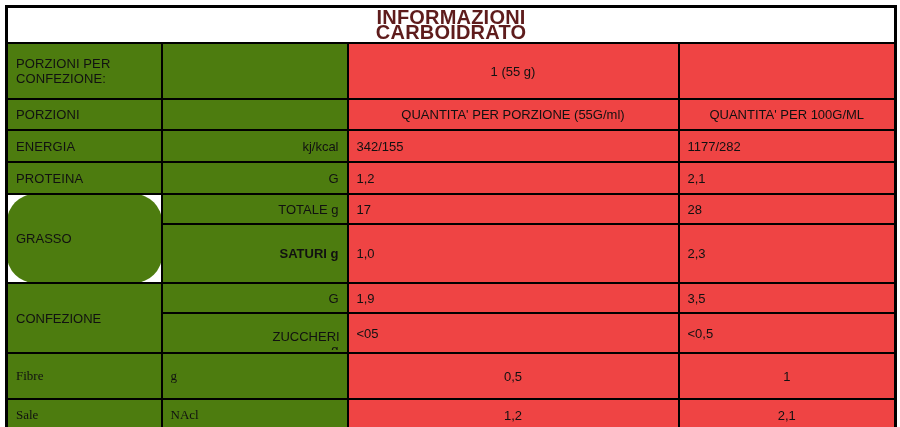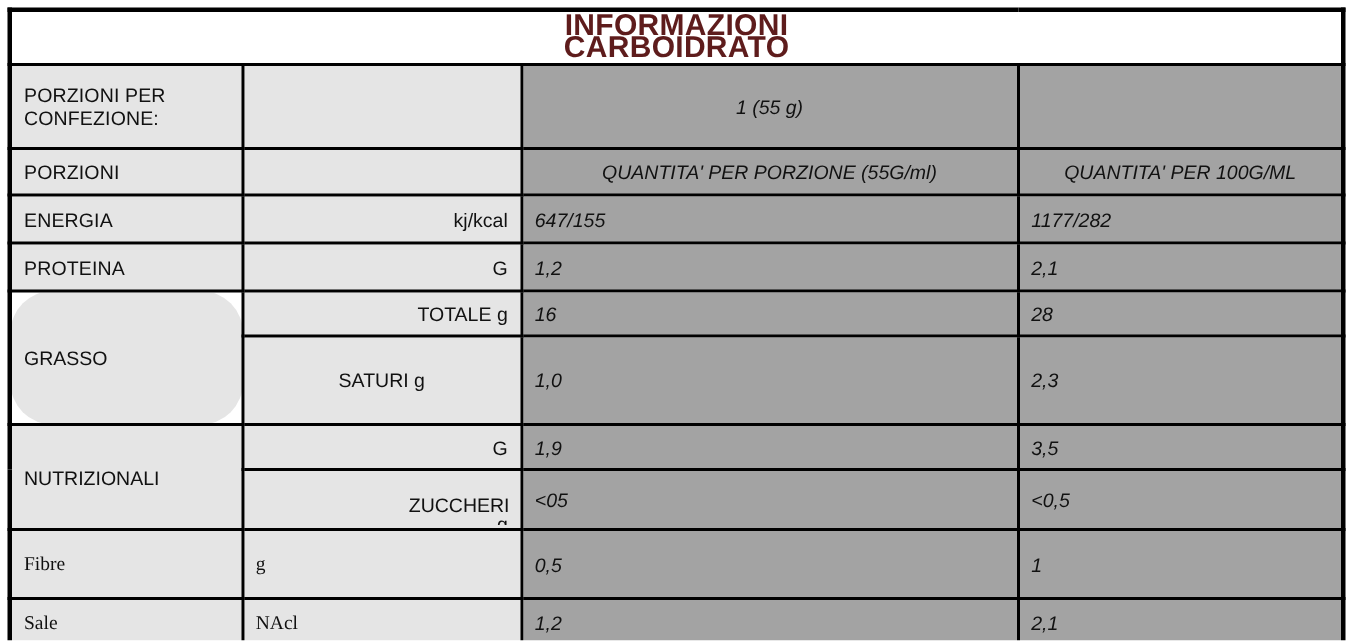--- a/index.html
+++ b/index.html
@@ -30,46 +30,46 @@
   }
   table.nutrition td {
     border: 2px solid #000000;
     font-size: 13px;
     color: #111111;
     padding: 2px 8px;
     vertical-align: middle;
     overflow: hidden;
   }
   
-  td.gray { background: #e5e5e5; }
+  td.gray { background: #4d7c0f; }
   td.lbl  { padding-left: 13px; text-align: left; letter-spacing: 0.1px; }
   td.unit { text-align: right; padding-right: 9px; margin-left: 24px; }
-  td.val  { text-align: left; padding-left: 9px; background: #a3a3a3; font-style: italic; }
+  td.val  { text-align: left; padding-left: 9px; background: #ef4444; }
   td.ctr  { text-align: center; }
   td.vtop { vertical-align: top; padding-top: 7px; }
-  td.vbot { vertical-align: bottom; padding-bottom: 3px; }
+  td.vbot { vertical-align: bottom; padding-bottom: 3px; text-align: center; }
 
   
   td.title-cell {
     background: #ffffff;
     text-align: center;
     vertical-align: middle;
     padding: 1px 0;
   }
   .title-line {
     display: block;
     font-weight: bold;
     font-size: 20px;
     line-height: 15px;
     color: #5e1c1c;
     letter-spacing: 0.2px;
   }
 
   
-  td.saturi-unit { text-align: center; padding-right: 34px; vertical-align: top; padding-top: 12px; }
+  td.saturi-unit { text-align: right; padding-right: 34px; vertical-align: top; padding-top: 12px; font-weight: bold; }
   td.grasso-cell { vertical-align: bottom; padding-bottom: 3px; padding-left: 13px; border-radius: 28px; }
   td.carbo-cell  { vertical-align: top; padding-top: 12px; padding-left: 13px; }
 
   td.zuccheri-unit { vertical-align: bottom; padding: 0 10px 0 0; }
   .zuccheri-wrap {
     height: 34px;
     overflow: hidden;
     display: flex;
     align-items: flex-end;
     justify-content: flex-end;
@@ -135,46 +135,46 @@
     <tr style="height:31px">
       <td class="gray lbl">PORZIONI</td>
       <td class="gray"></td>
       <td class="val ctr">QUANTITA' PER PORZIONE (55G/ml)</td>
       <td class="val ctr">QUANTITA' PER 100G/ML</td>
     </tr>
 
     <tr style="height:32px">
       <td class="gray lbl">ENERGIA</td>
       <td class="gray unit">kj/kcal</td>
-      <td class="val">647/155</td>
+      <td class="val">342/155</td>
       <td class="val">1177/282</td>
     </tr>
 
     <tr style="height:32px">
       <td class="gray lbl">PROTEINA</td>
       <td class="gray unit">G</td>
       <td class="val">1,2</td>
       <td class="val">2,1</td>
     </tr>
 
     <tr style="height:30px">
       <td rowspan="2" class="gray grasso-cell">GRASSO</td>
       <td class="gray unit">TOTALE g</td>
-      <td class="val">16</td>
+      <td class="val">17</td>
       <td class="val">28</td>
     </tr>
 
     <tr style="height:59px">
       <td class="gray saturi-unit">SATURI g</td>
       <td class="val vtop">1,0</td>
       <td class="val vtop">2,3</td>
     </tr>
 
     <tr style="height:30px">
-      <td rowspan="2" class="gray carbo-cell">NUTRIZIONALI</td>
+      <td rowspan="2" class="gray carbo-cell">CONFEZIONE</td>
       <td class="gray unit">G</td>
       <td class="val">1,9</td>
       <td class="val">3,5</td>
     </tr>
 
     <tr style="height:38px">
       <td class="gray zuccheri-unit">
         <div class="zuccheri-wrap">
               <span>ZUCCHERI g</span>
             </div>

